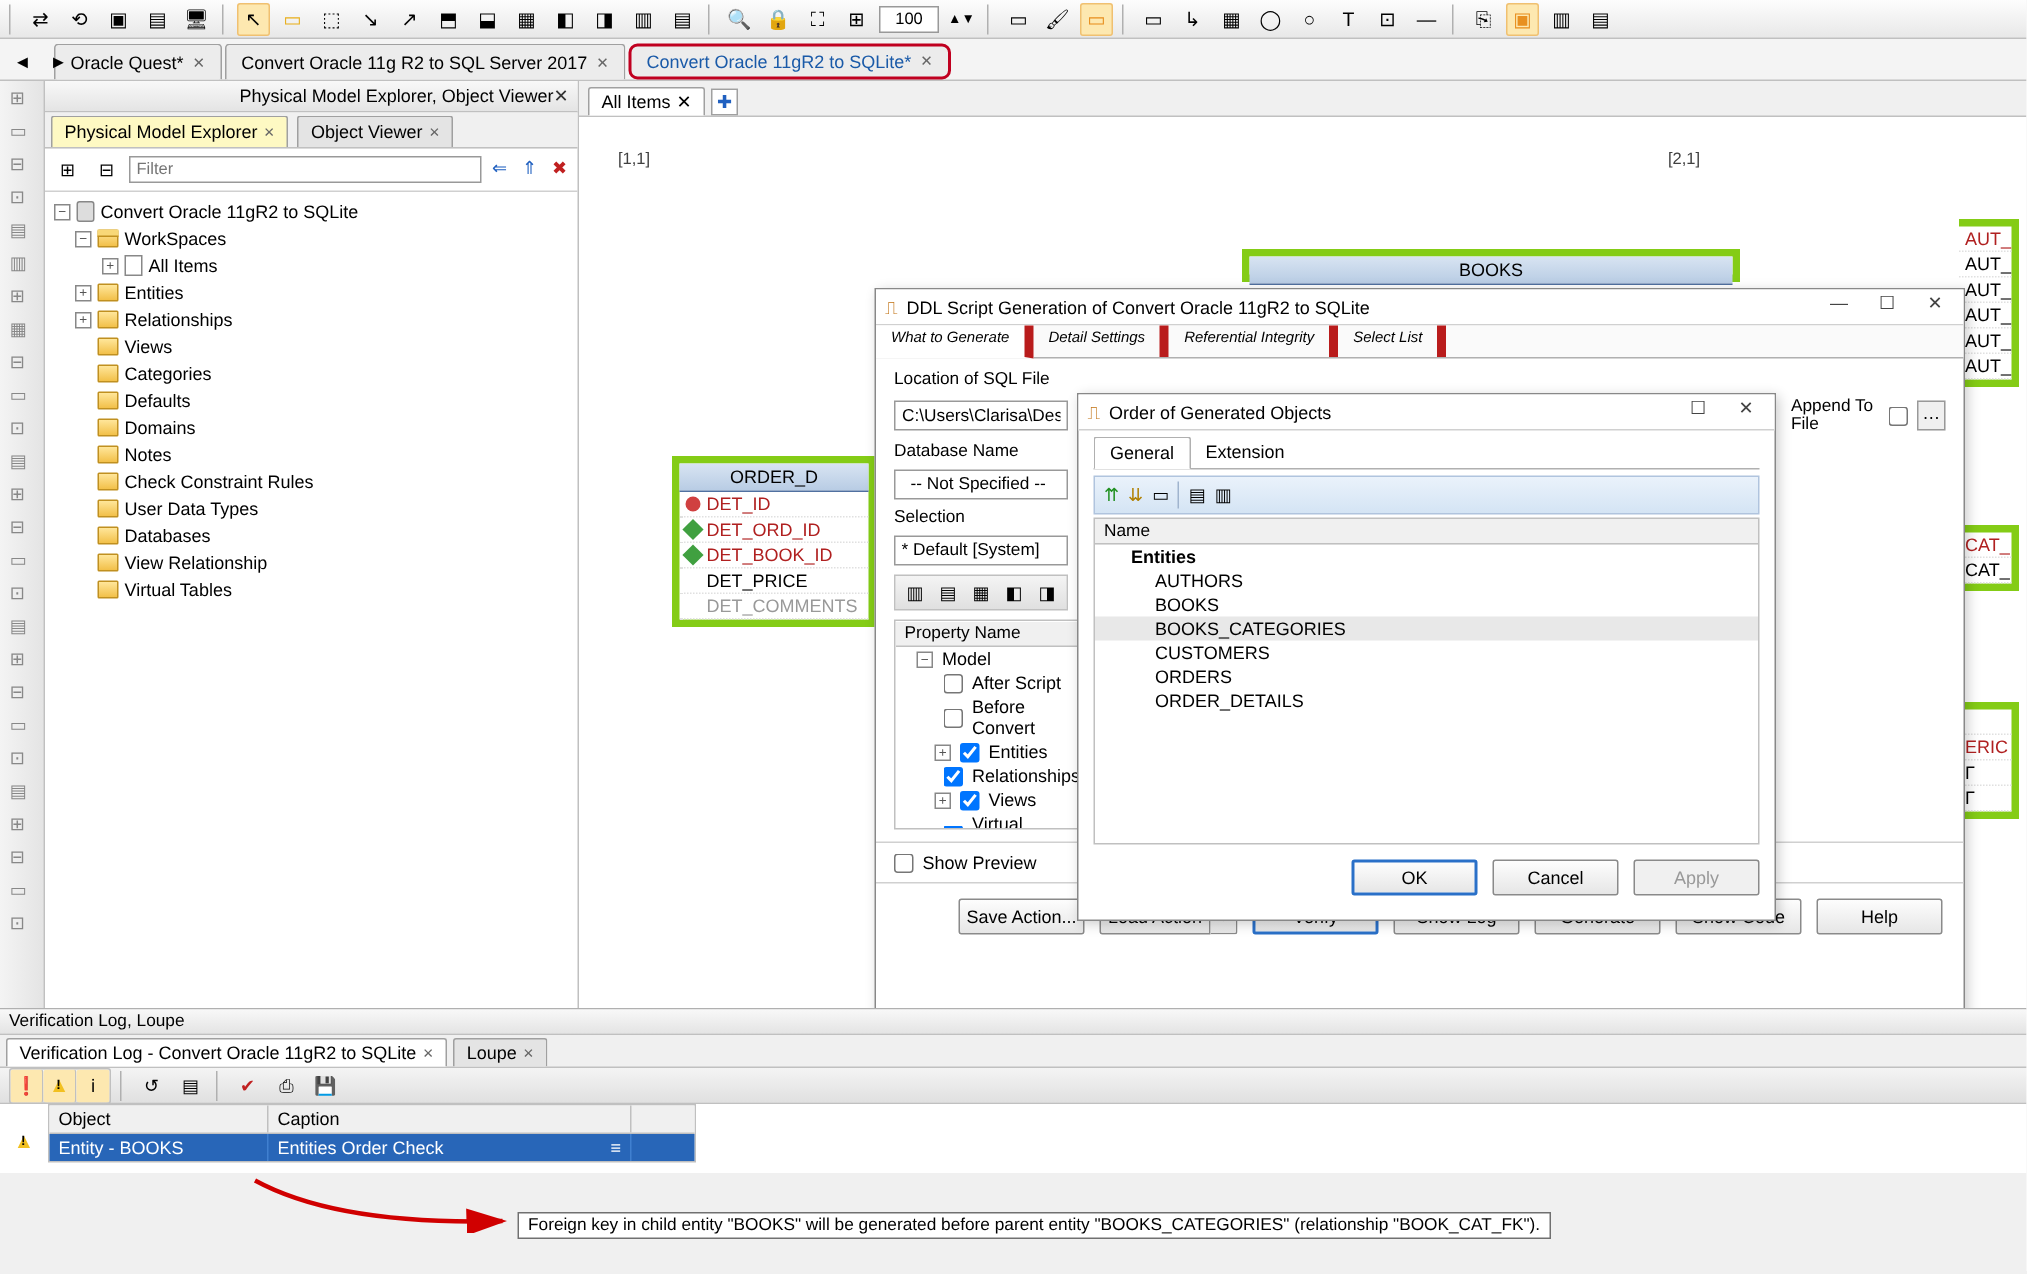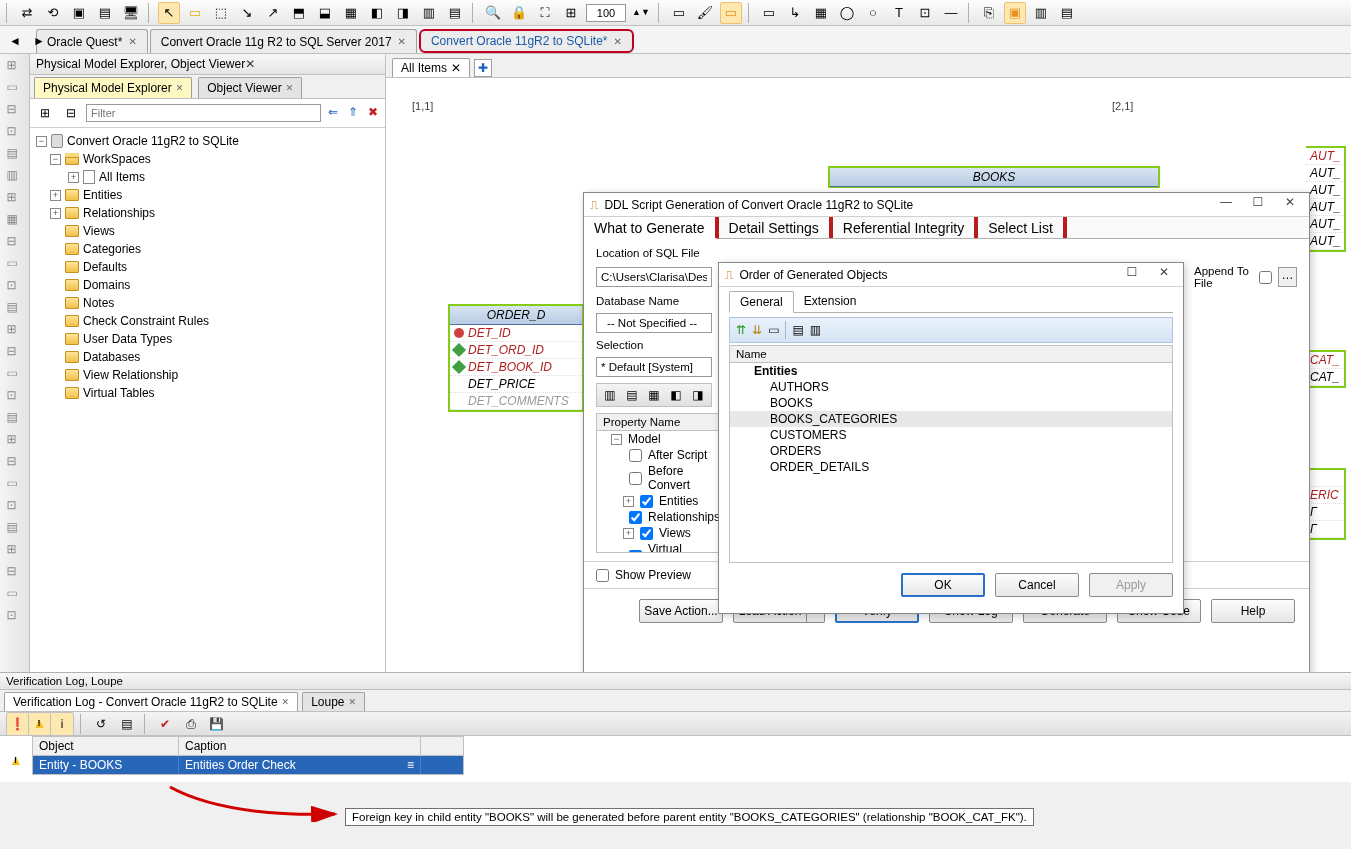--- a/index.html
+++ b/index.html
@@ -18,21 +18,21 @@
 .doc-tab.red-outline { border: 2px solid #c00020; border-radius: 6px; color: #1a5aa8; }
 .doc-tab .close-x { font-size: 10px; color: #666; cursor: pointer; }
 .nav-arrows { position: absolute; left: 4px; top: 4px; display: flex; gap: 2px; }
 
 
 .main-area { display: flex; height: 644px; }
 .left-gutter { width: 30px; background: linear-gradient(90deg,#f4f4f4,#e4e4e4); border-right: 1px solid #c0c0c0; display: flex; flex-direction: column; gap: 6px; padding-top: 4px; align-items: center; }
 .gutter-ico { width: 16px; height: 16px; color: #888; }
 
 .explorer-panel { width: 356px; background: #fff; border-right: 1px solid #c0c0c0; display: flex; flex-direction: column; }
-.panel-title { background: linear-gradient(#f8f8f8,#e4e4e4); border-bottom: 1px solid #c0c0c0; padding: 3px 6px; font-size: 11.5px; display: flex; justify-content: flex-start; align-items: center; }
+.panel-title { background: linear-gradient(#f8f8f8,#e4e4e4); border-bottom: 1px solid #c0c0c0; padding: 3px 6px; font-size: 11.5px; display: flex; justify-content: flex-end; align-items: center; }
 .panel-title .close-x { cursor: pointer; color: #333; }
 .inner-tabs { display: flex; background: #f0f0f0; border-bottom: 1px solid #c0c0c0; }
 .inner-tab { padding: 3px 8px; border: 1px solid #a0a0a0; border-bottom: none; background: #fef9c3; font-size: 11.5px; margin: 2px 2px 0 4px; display: flex; align-items: center; gap: 4px; border-radius: 2px 2px 0 0; cursor: pointer; }
 .inner-tab.inactive { background: #e4e4e4; }
 .inner-tab .close-x { font-size: 9px; color: #666; }
 .filter-bar { display: flex; align-items: center; gap: 4px; padding: 3px 4px; border-bottom: 1px solid #d0d0d0; }
 .filter-input { flex: 1; height: 18px; border: 1px solid #999; padding: 0 4px; font-size: 11px; color: #999; }
 .arrow-btn { width: 16px; height: 16px; cursor: pointer; font-size: 12px; text-align: center; }
 
 
@@ -48,36 +48,36 @@
 .indent-2 { padding-left: 36px; }
 
 
 .diagram-area { flex: 1; background: #fff; position: relative; overflow: hidden; }
 .diag-tabs { height: 24px; background: #f0f0f0; border-bottom: 1px solid #c0c0c0; display: flex; align-items: flex-end; padding-left: 6px; gap: 4px; }
 .diag-tab { padding: 2px 8px; border: 1px solid #a0a0a0; border-bottom: none; background: #fff; font-size: 11.5px; display: flex; gap: 4px; align-items: center; border-radius: 2px 2px 0 0; }
 .new-tab { width: 18px; height: 18px; border: 1px solid #a0a0a0; background: #fff; display: flex; align-items: center; justify-content: center; color: #2060c0; cursor: pointer; }
 .cell-label { position: absolute; font-size: 11px; color: #404040; }
 
 
-.entity-box { position: absolute; border: 2px solid #84cc16; background: #fff; font-size: 11px; font-style: italic; }
+.entity-box { position: absolute; border: 5px solid #84cc16; background: #fff; font-size: 11px; }
 .entity-header { background: linear-gradient(#d8e4f2,#b8cce4); border-bottom: 1px solid #5070a0; text-align: center; padding: 2px; font-weight: normal; }
 .entity-row { display: flex; align-items: center; gap: 4px; padding: 1px 4px; border-bottom: 1px dotted #e0e0e0; }
 .pk-ico { width:10px; height:10px; background:#d04040; border-radius:50%; }
 .fk-ico { width:10px; height:10px; background:#40a040; transform: rotate(45deg); }
 .col-red { color:#b02020; }
 .col-gray { color:#999; }
 
 
 .dialog { position: absolute; background: #fff; border: 1px solid #888; box-shadow: 2px 2px 8px rgba(0,0,0,0.2); }
 .dlg-ddl { left: 583px; top: 192px; width: 727px; height: 496px; }
 .dlg-titlebar { height: 24px; background: #fff; border-bottom: 1px solid #d0d0d0; display: flex; align-items: center; padding: 0 6px; gap: 6px; }
 .dlg-titlebar .spacer { flex: 1; }
 .dlg-ctrl { width: 26px; height: 20px; text-align: center; cursor: pointer; color: #444; }
 .dlg-tabs { display: flex; border-bottom: 1px solid #b0b0b0; background: #fafafa; height: 22px; }
-.dlg-tab { padding: 3px 10px; border-right: 4px solid #b91c1c; font-size: 14px; cursor: pointer; }
+.dlg-tab { padding: 3px 10px; border-right: 6px solid #b91c1c; font-size: 10px; cursor: pointer; font-style: italic; }
 .dlg-tab.active { background: #fff; border-bottom: 1px solid #fff; margin-bottom: -1px; }
 .dlg-body { padding: 8px 12px; display: flex; flex-direction: column; gap: 6px; }
 .field-row { display: flex; align-items: center; gap: 6px; }
 .field-label { font-size: 11.5px; }
 .field-input { height: 20px; border: 1px solid #999; padding: 0 4px; background: #fff; font-size: 11.5px; }
 .browse-btn { width: 24px; height: 20px; border: 1px solid #999; background: #f0f0f0; text-align: center; cursor: pointer; }
 .small-toolbar { height: 24px; background: linear-gradient(#f4f4f4,#e0e0e0); border: 1px solid #c0c0c0; display: flex; align-items: center; gap: 4px; padding: 0 4px; }
 .prop-panel { border: 1px solid #c0c0c0; height: 140px; overflow: auto; }
 .prop-header { background: #f0f0f0; border-bottom: 1px solid #c0c0c0; padding: 2px 6px; font-size: 11.5px; }
 .prop-row { display: flex; align-items: center; gap: 6px; padding: 1px 6px; font-size: 11.5px; }

